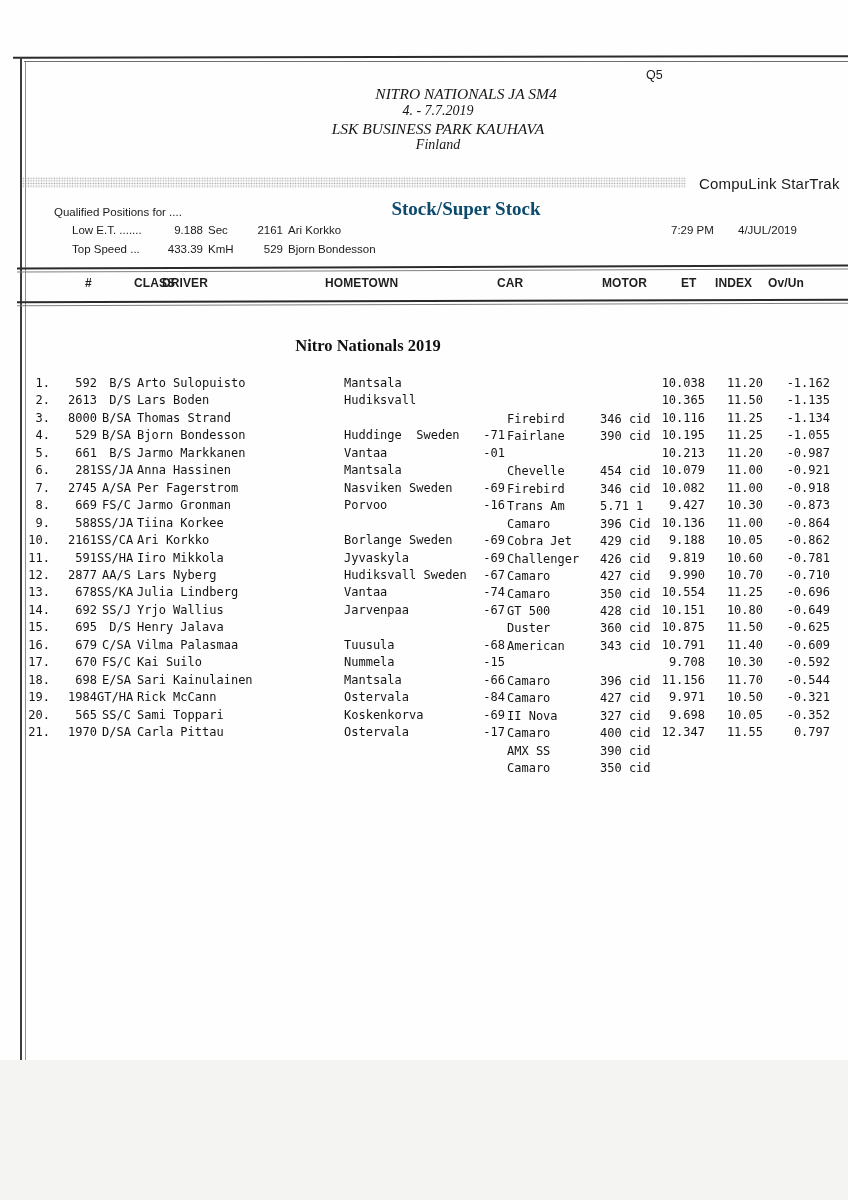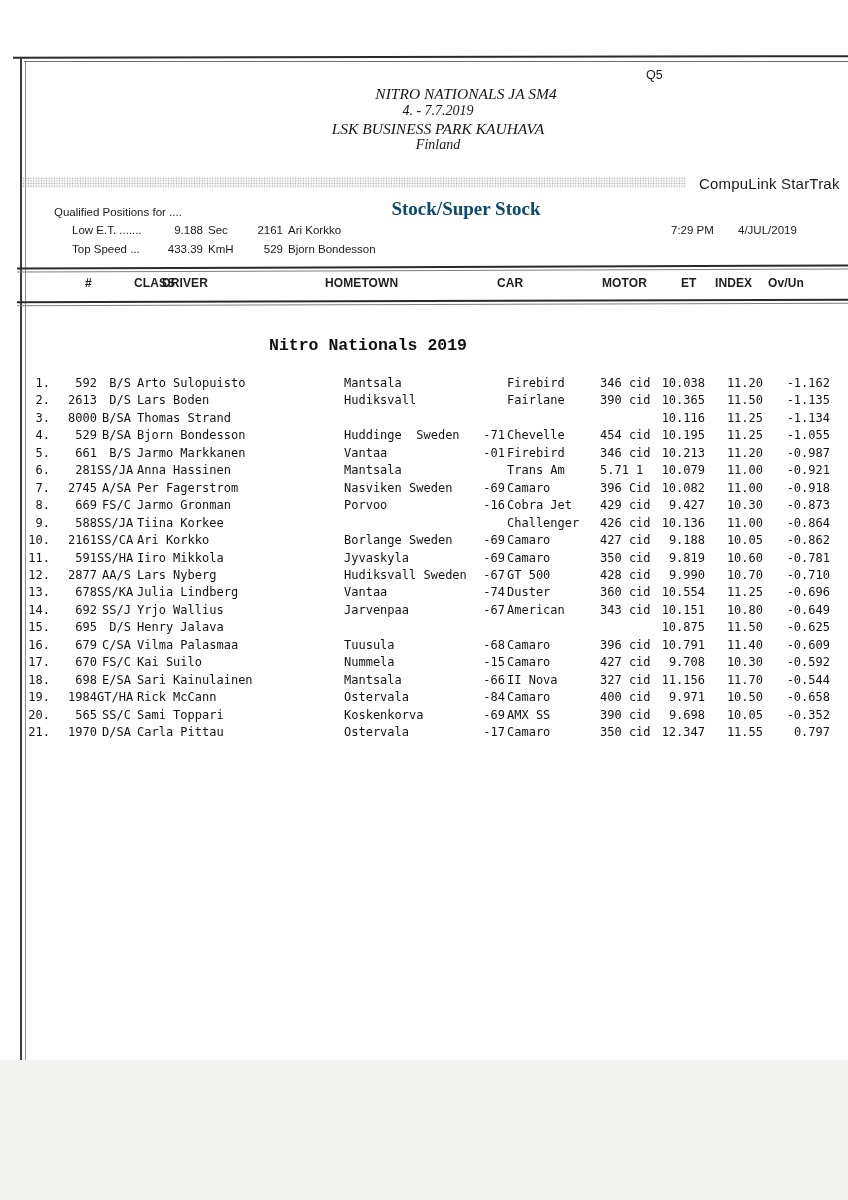--- a/index.html
+++ b/index.html
@@ -64,36 +64,36 @@
 
   .print-time { left:671px; top:224px; font-size:11.5px; }
   .print-date { left:738px; top:224px; font-size:11.5px; }
 
   .colhead { position:absolute; top:276px; font-weight:bold; font-size:12px; color:#1e1e1e; letter-spacing:0.1px; }
   .ch0 { left:85px; } .ch1 { left:134px; } .ch2 { left:162px; } .ch3 { left:325px; }
   .ch4 { left:497px; } .ch5 { left:602px; } .ch6 { left:681px; } .ch7 { left:715px; } .ch8 { left:768px; }
 
   .event-title {
     left:368px; top:336px; transform:translateX(-50%); white-space:nowrap;
-    font-family:Liberation Mono, monospace; font-weight:bold; font-size:16.5px; color:#101010;
+    font-family:Liberation Serif, serif; font-weight:bold; font-size:16.5px; color:#101010;
   }
 
   .rows {
     position:absolute; left:0; top:375px; width:830px;
     font-family:"DejaVu Sans Mono", monospace; font-size:12px; color:#131313;
   }
   .trow {
     display:grid;
     grid-template-columns:50px 47px 34px 213px 137px 24px 93px 57px 50px 58px 67px;
     height:17.46px; line-height:17.46px; white-space:pre;
   }
   .c { overflow:visible; }
   .r { text-align:right; }
   .pad6 { padding-left:6px; }
-  .pad2 { padding-left:2px; }
+  .pad2 { padding-left:2px;margin-top:36px; }
 </style>
 </head>
 <body>
 
 <div class="canvas">
 
   <div class="line border-top-outer"></div>
   <div class="line border-top-inner"></div>
   <div class="line border-left-outer"></div>
   <div class="line border-left-inner"></div>
@@ -386,21 +386,21 @@
     <span class="c r">19.</span>
     <span class="c r">1984</span>
     <span class="c r">GT/HA</span>
     <span class="c pad6">Rick McCann</span>
     <span class="c">Ostervala</span>
     <span class="c r">-84</span>
     <span class="c pad2">Camaro</span>
     <span class="c pad2">400 cid</span>
     <span class="c r">9.971</span>
     <span class="c r">10.50</span>
-    <span class="c r">-0.658</span>
+    <span class="c r">-0.321</span>
   </div>
       <div class="trow">
     <span class="c r">20.</span>
     <span class="c r">565</span>
     <span class="c r">SS/C</span>
     <span class="c pad6">Sami Toppari</span>
     <span class="c">Koskenkorva</span>
     <span class="c r">-69</span>
     <span class="c pad2">AMX SS</span>
     <span class="c pad2">390 cid</span>

